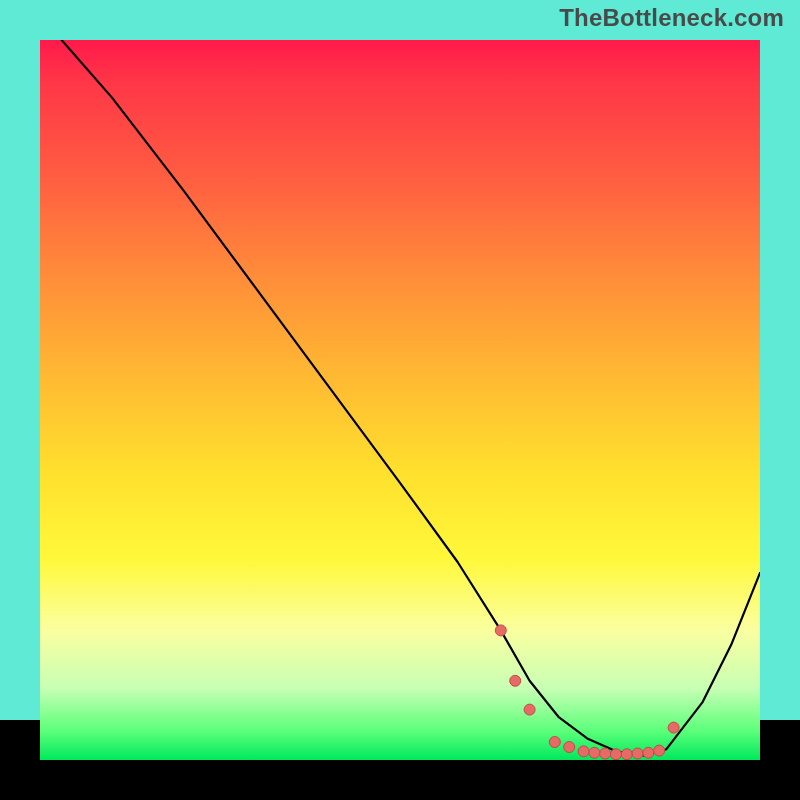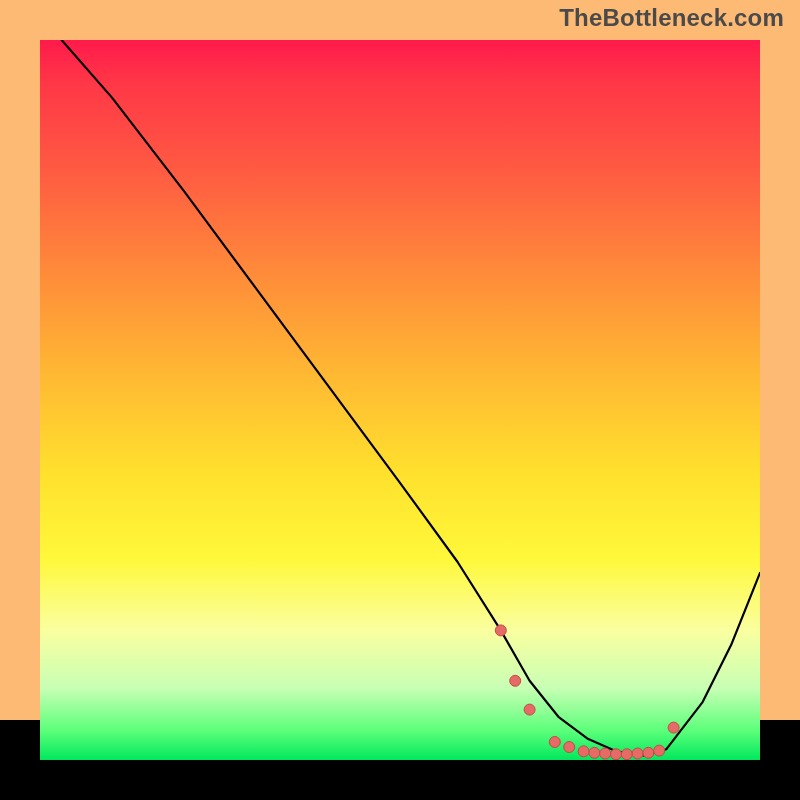--- a/index.html
+++ b/index.html
@@ -8,21 +8,21 @@
     width: 800px;
     height: 800px;
     background: #000;
     font-family: Arial, Helvetica, sans-serif;
     overflow: hidden;
   }
   .frame {
     position: relative;
     width: 800px;
     height: 720px;
-    background: #fdba74;
+    background: #5eead4;
   }
   .watermark {
     position: absolute;
     top: 4px;
     right: 16px;
     color: #4a4a4a;
     font-size: 24px;
     font-weight: 600;
     letter-spacing: 0.2px;
     z-index: 30;

